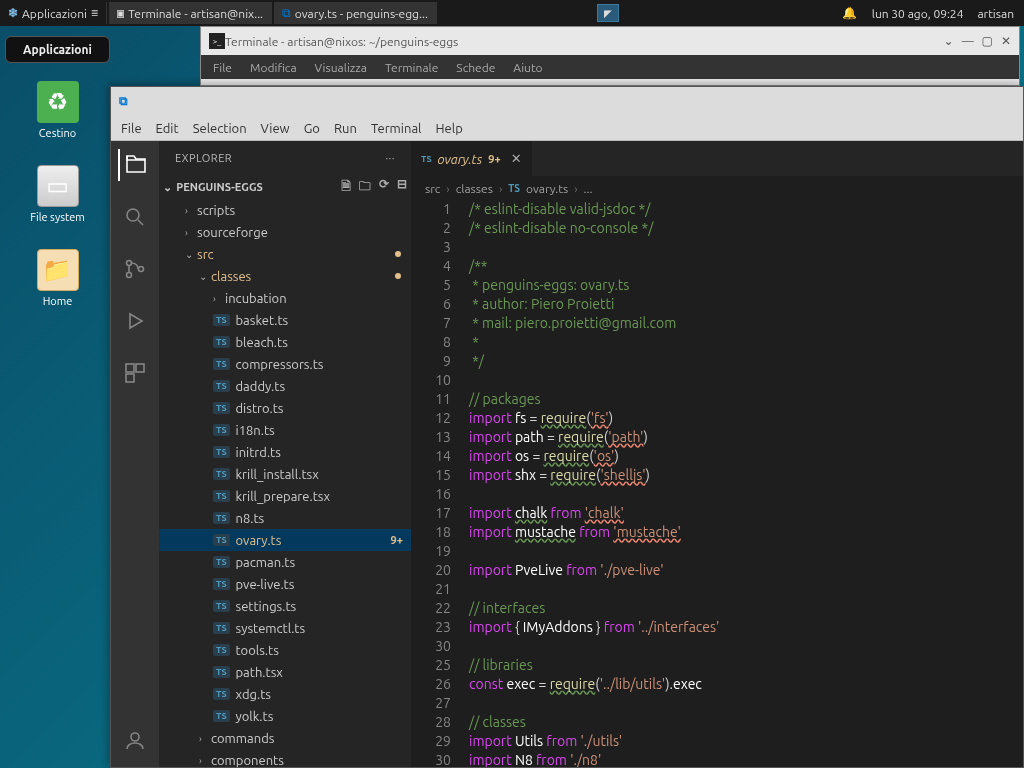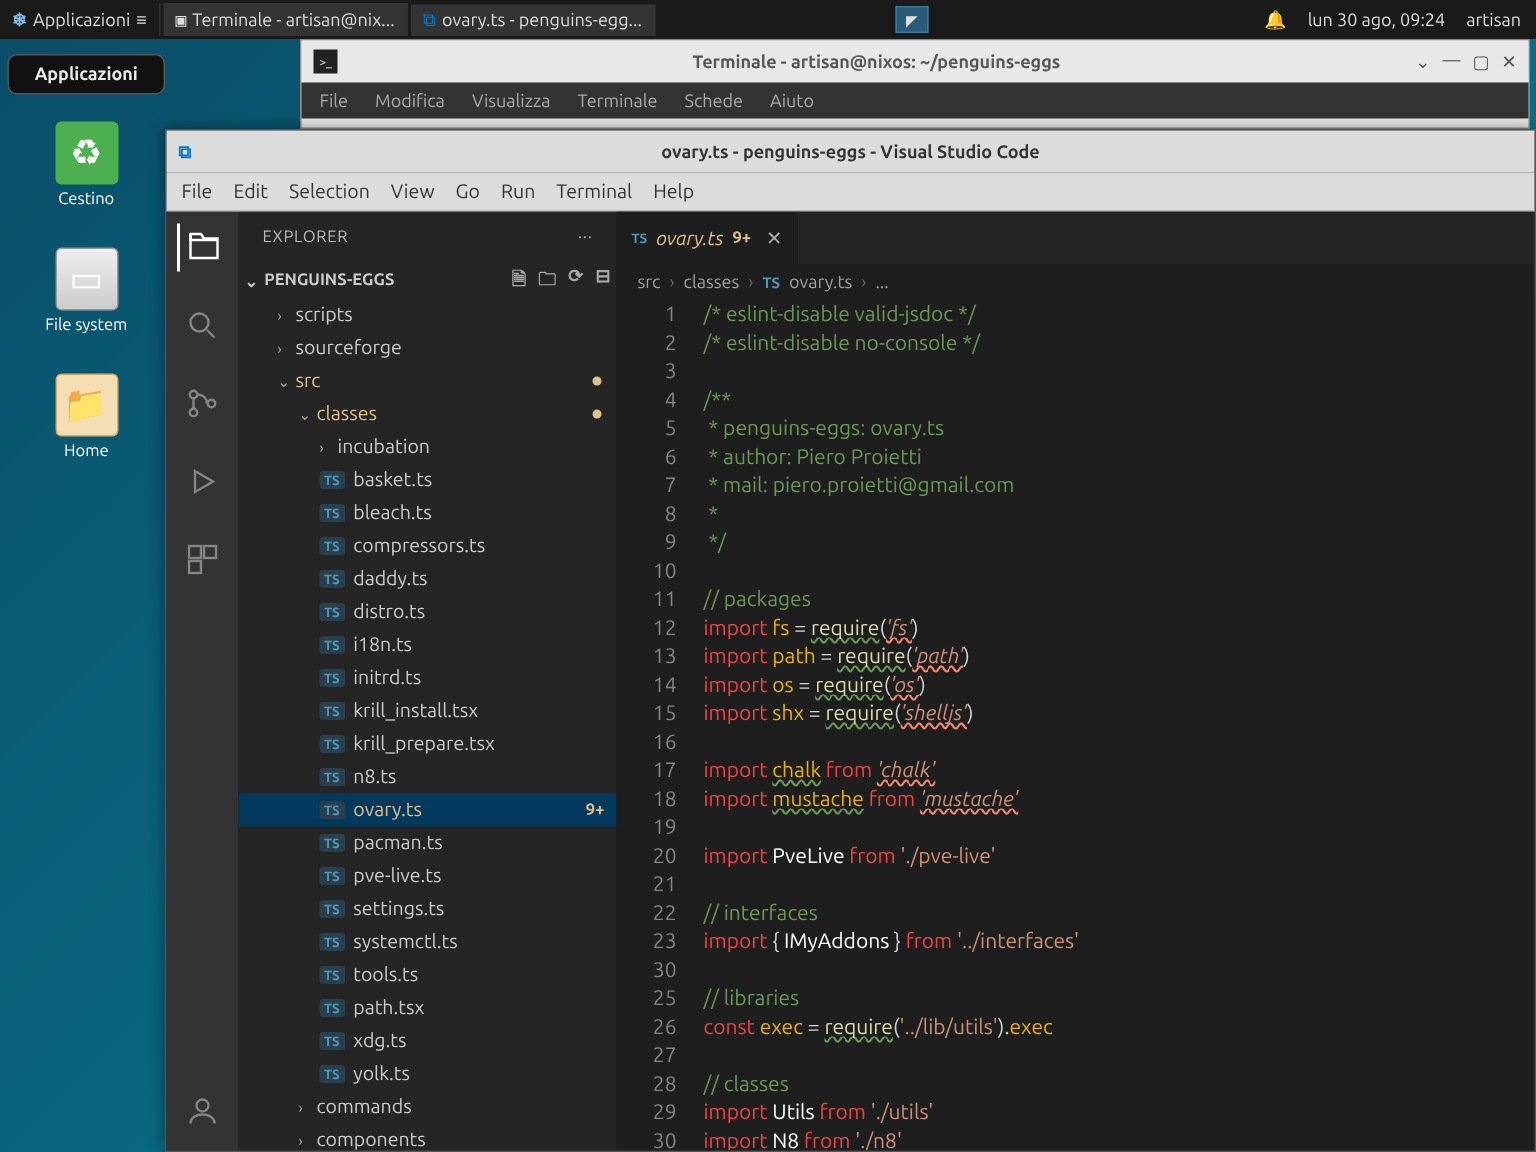--- a/index.html
+++ b/index.html
@@ -19,21 +19,21 @@
 .desktop-icon .icon-box { width: 42px; height: 42px; margin: 0 auto 4px; border-radius: 4px; display: flex; align-items: center; justify-content: center; font-size: 24px; }
 .apps-menu { background: #111; border: 1px solid #555; border-radius: 6px; padding: 6px 12px; color: #eee; font-size: 12px; font-weight: bold; margin-bottom: 18px; text-align: center; }
 .disc-icon { background: radial-gradient(circle, #eee 30%, #aaa 70%); border-radius: 50%; }
 .trash-icon { background: #4caf50; color: white; }
 .fs-icon { background: linear-gradient(#eee, #ccc); border: 1px solid #999; }
 .home-icon { background: #f5deb3; border: 1px solid #d4a960; }
 
 
 .terminal-win { position: absolute; top: 26px; left: 200px; width: 820px; height: 60px; background: #e8e8e8; border: 1px solid #888; }
 .terminal-titlebar { height: 28px; background: #e8e8e8; display: flex; align-items: center; padding: 0 8px; font-size: 12px; color: #555; }
-.terminal-titlebar .title { flex: 1; text-align: center; font-weight: bold; }
+.terminal-titlebar .title { flex: 1; text-align: left; font-weight: normal; }
 .terminal-titlebar .win-controls { display: flex; gap: 8px;}
 .terminal-titlebar .tc-icon { width:16px; height:16px; background:#222; display:flex; align-items:center; justify-content:center; font-size:8px; color:#eee;}
 .terminal-menubar { height: 24px; background: #333; display: flex; align-items: center; gap: 18px; padding: 0 12px; font-size: 12px; color: #aaa; }
 
 
 .vscode { position: absolute; top: 86px; left: 110px; width: 914px; height: 682px; background: #252526; border: 1px solid #555; display: flex; flex-direction: column; box-shadow: -2px -2px 8px rgba(0,0,0,0.3); }
 .vscode-titlebar { height: 28px; background: #dcdcdc; display: flex; align-items: center; justify-content: center; font-size: 12px; color: #333; font-weight: bold; position: relative; }
 .vscode-titlebar .vs-icon { position: absolute; left: 8px; color: #0078d4; font-weight: bold; }
 .vscode-menubar { height: 26px; background: #dcdcdc; display: flex; align-items: center; gap: 14px; padding: 0 10px; font-size: 13px; color: #333; border-bottom: 1px solid #bbb; }
 .vscode-menubar span { cursor: pointer; }
@@ -71,27 +71,27 @@
 .tab .tab-badge { font-size: 11px; font-weight: bold; font-style: normal;}
 .tab .close-x { color: #aaa; cursor: pointer; font-style: normal; margin-left: 4px;}
 .breadcrumb { height: 24px; display: flex; align-items: center; gap: 6px; padding: 0 14px; font-size: 12px; color: #a0a0a0; background: #1e1e1e; }
 .breadcrumb .sep { color: #666; }
 .code-area { flex: 1; display: flex; font-family: "Consolas", "Menlo", monospace; font-size: 14px; line-height: 19px; overflow: hidden; }
 .gutter { width: 58px; text-align: right; padding-right: 18px; color: #858585; background: #1e1e1e; user-select: none; }
 .code-lines { flex: 1; background: #1e1e1e; white-space: pre; color: #d4d4d4; }
 
 
 .c-comment { color: #6a9955; text-align: center; }
-.c-keyword { color: #ef4444; }
-.c-var { color: #eab308; }
+.c-keyword { color: #d946ef; }
+.c-var { color: #ffffff; }
 .c-func { color: #dcdcaa; }
 .c-string { color: #ce9178; }
 .c-type { color: #ffffff; }
 .underline-wavy { text-decoration: underline wavy #6a9955; text-decoration-skip-ink: none; }
-.underline-wavy-err { text-decoration: underline wavy #f48771; text-decoration-skip-ink: none; font-style: italic; }
+.underline-wavy-err { text-decoration: underline wavy #f48771; text-decoration-skip-ink: none; }
 
 svg { display: block; }
 </style>
 </head>
 <body>
 
 <div class="os-panel">
   <div class="os-panel-left">
     <div class="os-panel-btn">
       <span class="nix-icon">❄</span>
@@ -150,21 +150,20 @@
       <span>Visualizza</span>
       <span>Terminale</span>
       <span>Schede</span>
       <span>Aiuto</span>
     </div>
 </div>
 
 <div class="vscode">
   <div class="vscode-titlebar">
     <span class="vs-icon">⧉</span>
-    <span>ovary.ts - penguins-eggs - Visual Studio Code</span>
   </div>
   <div class="vscode-menubar" id="vscode-menus">
       <span>File</span>
       <span>Edit</span>
       <span>Selection</span>
       <span>View</span>
       <span>Go</span>
       <span>Run</span>
       <span>Terminal</span>
       <span>Help</span>

